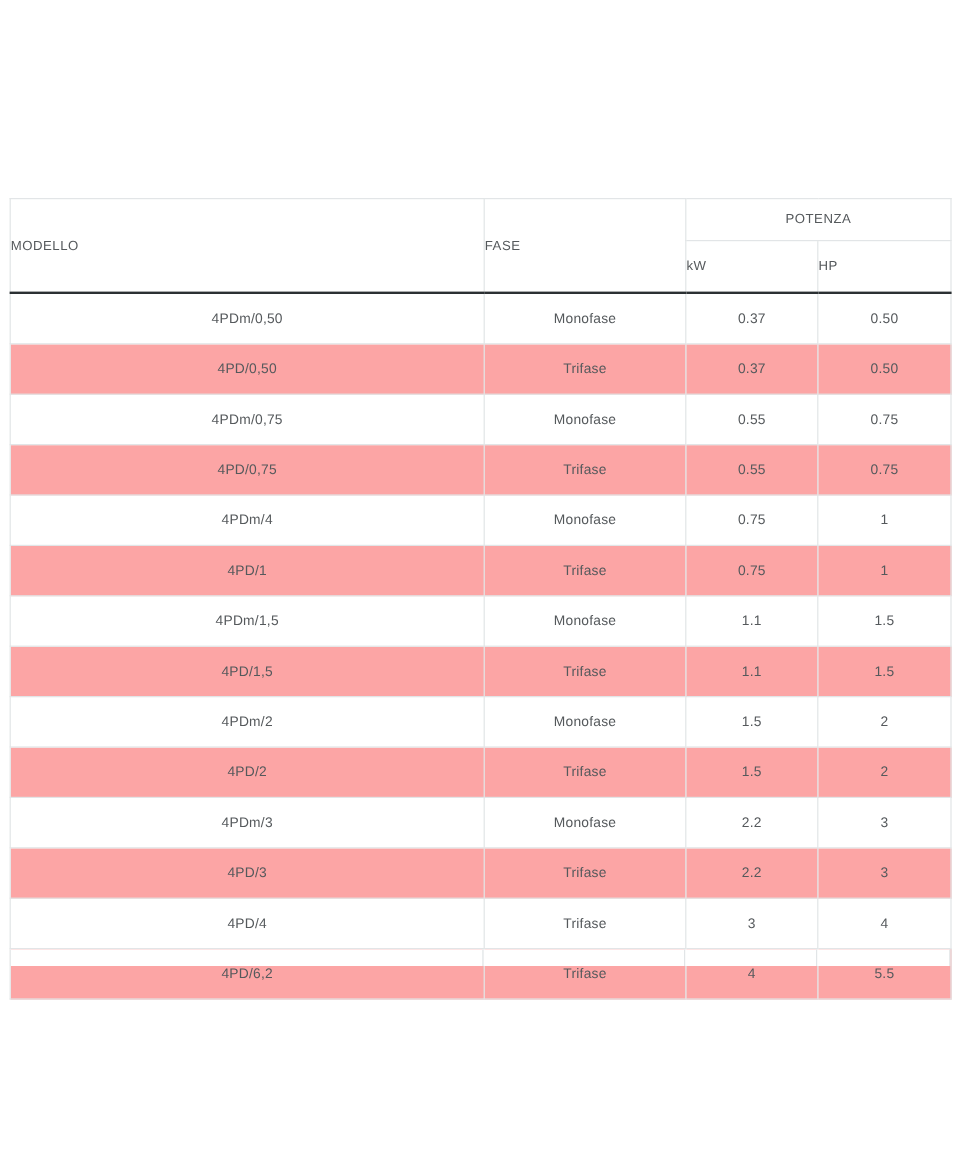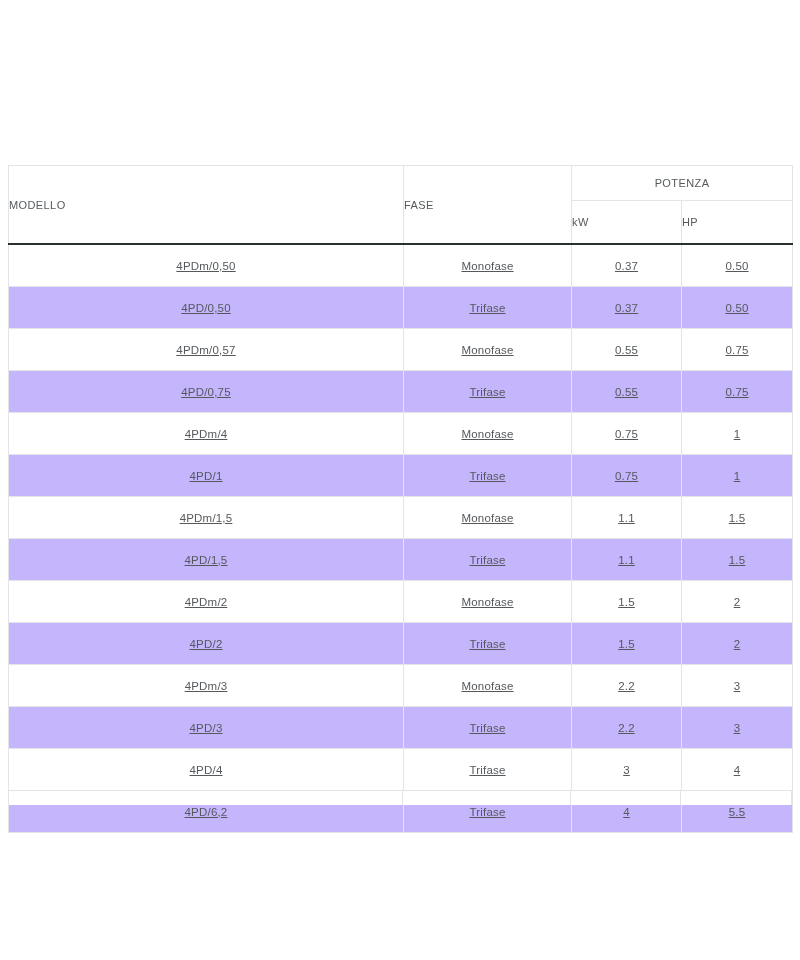--- a/index.html
+++ b/index.html
@@ -67,24 +67,23 @@
     border-top: 2px solid #2b3033;
   }
   tbody td {
     border: 1px solid #e2e5e7;
     height: 39px;
     text-align: center;
     vertical-align: middle;
     font-size: 11.5px;
     color: #55595c;
     letter-spacing: 0.2px;
-    text-decoration: underline;
   }
   tbody tr.odd td { background: #ffffff; }
-  tbody tr.even td { background: #c4b5fd; }
+  tbody tr.even td { background: #fca5a5; }
 
   
   .cut-row {
     position: absolute;
     left: 8px;
     top: 791px;
     width: 784px;
     height: 14px;
     overflow: hidden;
   }
@@ -133,21 +132,21 @@
           <td>0.37</td>
           <td>0.50</td>
         </tr>
         <tr class="even">
           <td>4PD/0,50</td>
           <td>Trifase</td>
           <td>0.37</td>
           <td>0.50</td>
         </tr>
         <tr class="odd">
-          <td>4PDm/0,57</td>
+          <td>4PDm/0,75</td>
           <td>Monofase</td>
           <td>0.55</td>
           <td>0.75</td>
         </tr>
         <tr class="even">
           <td>4PD/0,75</td>
           <td>Trifase</td>
           <td>0.55</td>
           <td>0.75</td>
         </tr>

